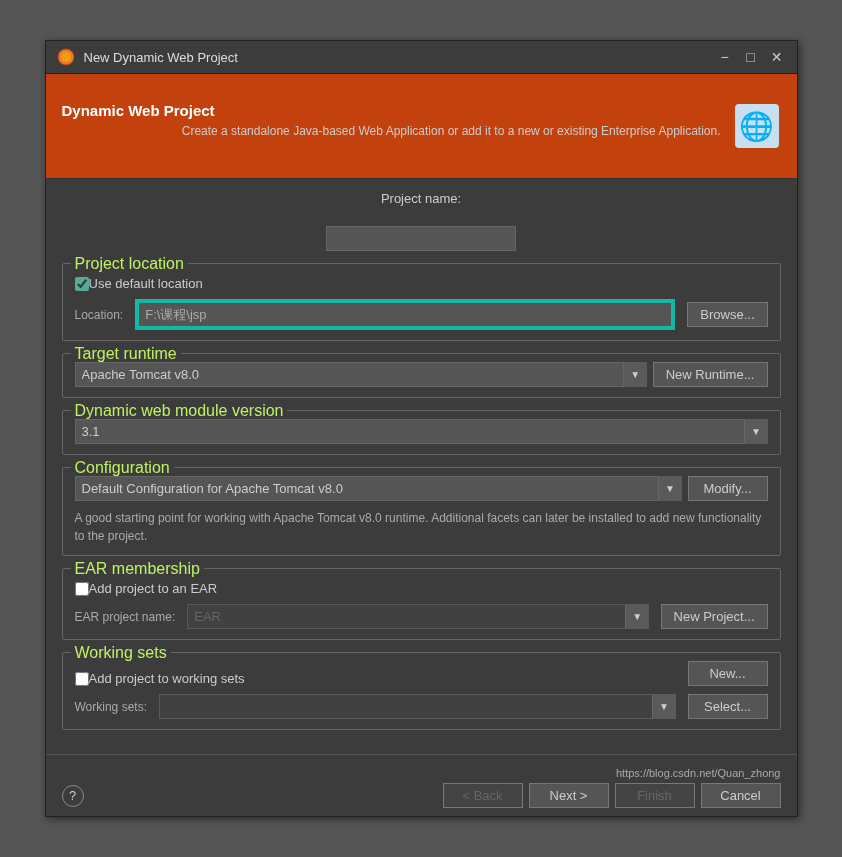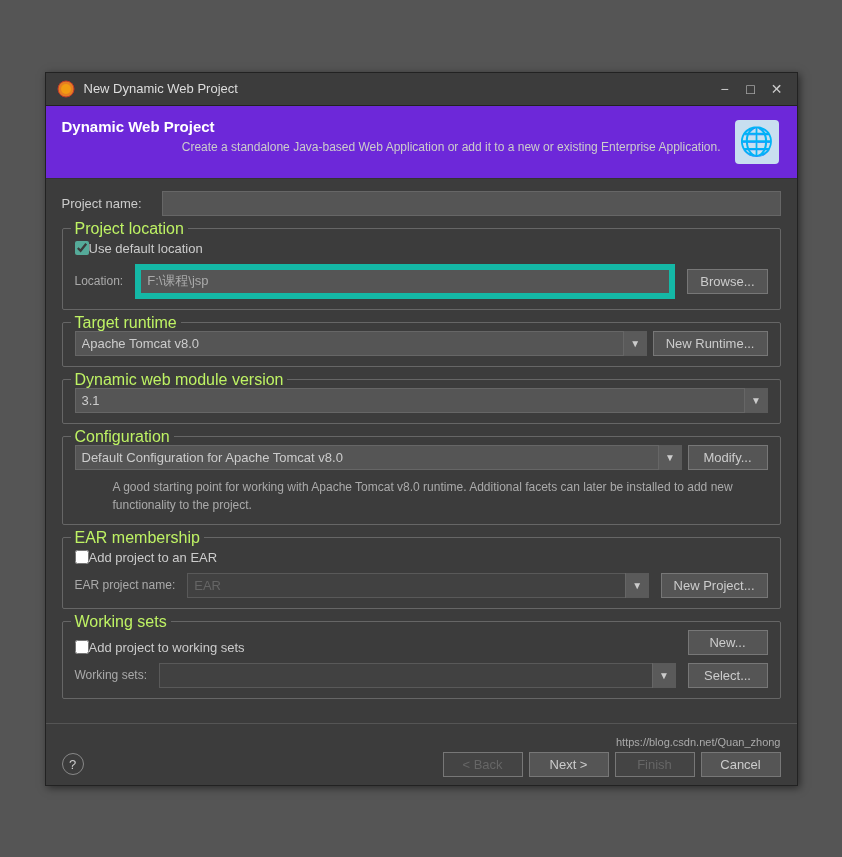--- a/index.html
+++ b/index.html
@@ -52,22 +52,22 @@
       border: none;
       color: #ccc;
       cursor: pointer;
       font-size: 14px;
       display: flex;
       align-items: center;
       justify-content: center;
     }
 
     .header {
-      background: #6d28d9;
-      padding: 12px 16px;
+      background: #c2410c;
+      padding: 28px 16px;
       display: flex;
       align-items: flex-start;
       gap: 12px;
       border-bottom: 1px solid #333;
     }
     .header-text { flex: 1; }
     .header-title {
       color: #fff;
       font-size: 15px;
       font-weight: bold;
@@ -144,21 +144,21 @@
       gap: 12px;
     }
     .inline-label {
       color: #aaa;
       font-size: 12px;
       white-space: nowrap;
     }
     .inline-input {
       flex: 1;
       background: #555;
-      border: 6px solid #14b8a6;
+      border: 4px solid #14b8a6;
       color: #aaa;
       padding: 4px 6px;
       font-size: 13px;
       outline: none;
     }
     .btn {
       background: #555;
       border: 1px solid #777;
       color: #ccc;
       padding: 4px 12px;
@@ -209,21 +209,20 @@
       color: #ccc;
       pointer-events: none;
       font-size: 10px;
     }
 
     .config-desc {
       color: #aaa;
       font-size: 12px;
       margin-top: 8px;
       line-height: 1.5;
-      margin-left: 38px;
     }
 
     .ear-row {
       margin-top: 4px;
     }
 
     .footer {
       background: #3c3c3c;
       border-top: 1px solid #555;
       padding: 8px 16px;
@@ -256,20 +255,21 @@
       color: #aaa;
       font-size: 11px;
       padding: 4px 0;
     }
 
     .project-name-row {
       display: flex;
       align-items: center;
       gap: 20px;
       margin-bottom: 12px;
+      flex-direction: column;
     }
     .project-name-label {
       color: #ccc;
       font-size: 13px;
       white-space: nowrap;
     }
     .project-name-input {
       flex: 1;
       background: #555;
       border: 1px solid #666;

